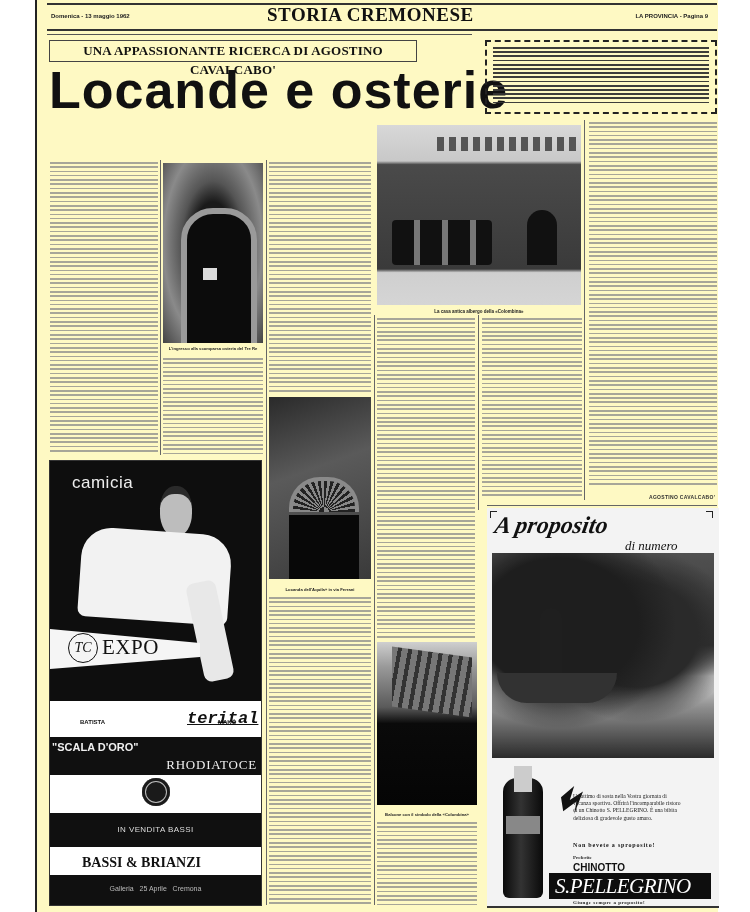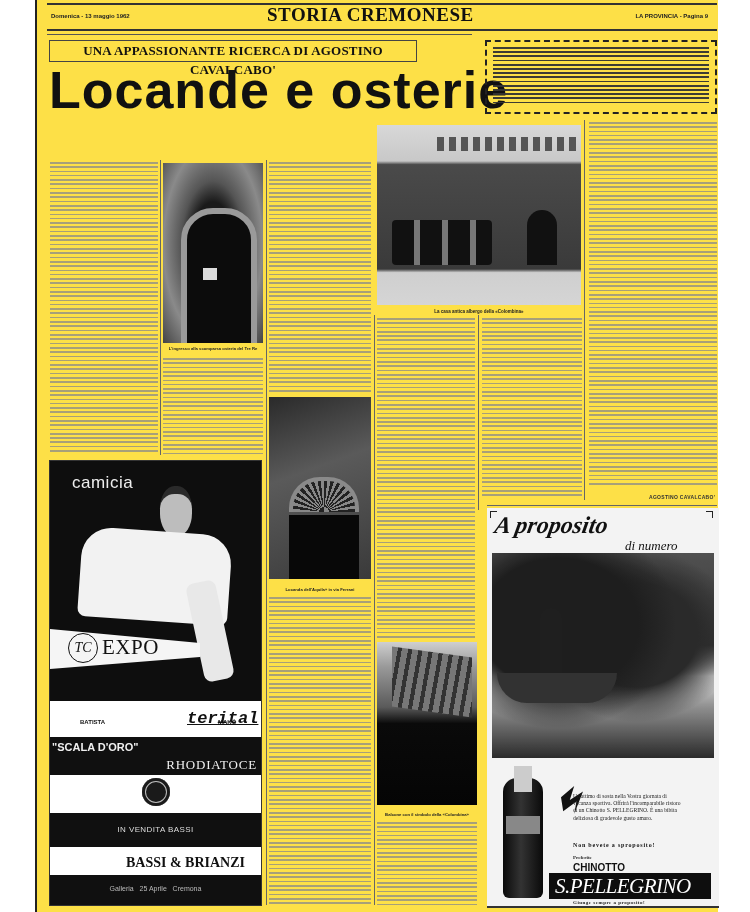--- a/index.html
+++ b/index.html
@@ -1,17 +1,17 @@
 <!DOCTYPE html>
 <html><head>
 <meta charset="utf-8">
 <style>
   html, body { margin:0; padding:0; }
   body { width:750px; height:912px; background:#ffffff; position:relative; overflow:hidden; font-family:"Liberation Serif", serif; }
-  .page { position:absolute; left:35px; top:0; width:683px; height:912px; background:#fde047; border-left:2px solid #222; box-sizing:border-box; }
+  .page { position:absolute; left:35px; top:0; width:683px; height:912px; background:#fef9c3; border-left:2px solid #222; box-sizing:border-box; }
   .abs { position:absolute; }
   .rule { position:absolute; background:#333; }
   .hdr-small { position:absolute; font-family:"Liberation Sans", sans-serif; font-size:6px; font-weight:bold; color:#222; }
   .masthead { position:absolute; left:230px; top:4px; font-family:"Liberation Serif", serif; font-weight:bold; font-size:19px; letter-spacing:0.5px; color:#111; }
   .kicker { position:absolute; left:12px; top:40px; width:368px; height:22px; border:1.5px solid #444; box-sizing:border-box; font-family:"Liberation Serif", serif; font-weight:bold; font-size:13px; text-align:center; line-height:19px; color:#111; letter-spacing:0.2px; }
   .h1 { position:absolute; left:12px; top:60px; font-family:"Liberation Sans", sans-serif; font-weight:bold; font-size:52px; letter-spacing:1px; color:#111; line-height:60px; }
   .h2 { position:absolute; left:12px; top:120px; font-family:"Liberation Sans", sans-serif; font-weight:bold; font-size:31px; letter-spacing:-0.5px; color:#111; line-height:36px; }
   .intro { position:absolute; left:448px; top:40px; width:232px; height:74px; border:2px dashed #222; box-sizing:border-box; padding:5px 6px; }
   .lines { position:absolute; background-image:repeating-linear-gradient(to bottom, #8a8a8a 0px, #8a8a8a 1.6px, transparent 1.6px, transparent 4.3px); opacity:0.75; }
   .photo { position:absolute; overflow:hidden; }
@@ -100,21 +100,21 @@
     <div class="abs" style="left:105px; top:248px; font-family:Liberation Mono, monospace; font-weight:bold; font-style:italic; font-size:17px; color:#111; text-decoration:underline;margin-left:32px;">terital</div>
     <div class="abs" style="left:168px; top:258px; font-family:'Liberation Sans', sans-serif; font-weight:bold; font-size:6px; color:#111;">MAKÒ</div>
     <div class="abs" style="left:0; top:276px; width:211px; height:38px; background:#101010;">
       <div class="abs" style="left:2px; top:4px; font-family:'Liberation Sans', sans-serif; font-weight:bold; font-size:11px; color:#f0f0f0;">"SCALA D'ORO"</div>
       <div class="abs" style="right:4px; top:20px; font-family:'Liberation Serif', serif; font-size:13px; color:#f0f0f0; letter-spacing:0.8px;">RHODIATOCE</div>
     </div>
     <div class="abs" style="left:92px; top:317px; width:28px; height:28px; background:#1a1a1a; border-radius:50%; box-shadow:inset 0 0 0 3px #1a1a1a, inset 0 0 0 4px #bbb;"></div>
     <div class="abs" style="left:0; top:352px; width:211px; height:34px; background:#101010; text-align:center;">
       <span style="display:inline-block; margin-top:12px; font-family:'Liberation Sans', sans-serif; font-size:8px; color:#ddd; letter-spacing:0.4px;">IN VENDITA BASSI</span>
     </div>
-    <div class="abs" style="left:0; top:394px; width:183px; text-align:center; font-family:'Liberation Serif', serif; font-weight:bold; font-size:14px; color:#111;margin-left:44px;">BASSI &amp; BRIANZI</div>
+    <div class="abs" style="left:0; top:394px; width:183px; text-align:center; font-family:'Liberation Serif', serif; font-weight:bold; font-size:14px; color:#111;">BASSI &amp; BRIANZI</div>
     <div class="abs" style="left:0; top:414px; width:211px; height:30px; background:#101010; text-align:center;">
       <span style="display:inline-block; margin-top:10px; font-family:'Liberation Sans', sans-serif; font-size:7px; color:#bbb; white-space:pre;">Galleria   25 Aprile   Cremona</span>
     </div>
   </div>
 
   <div class="ad-pel">
     <div class="abs" style="left:3px; top:3px; width:6px; height:6px; border-left:1.5px solid #222; border-top:1.5px solid #222;"></div>
     <div class="abs" style="right:6px; top:3px; width:6px; height:6px; border-right:1.5px solid #222; border-top:1.5px solid #222;"></div>
     <div class="abs" style="left:8px; top:4px; font-family:'Liberation Serif', serif; font-style:italic; font-weight:bold; font-size:24px; color:#111; transform:skewX(-10deg);">A proposito</div>
     <div class="abs" style="left:138px; top:30px; font-family:'Liberation Serif', serif; font-style:italic; font-size:13px; color:#111;">di numero</div>

